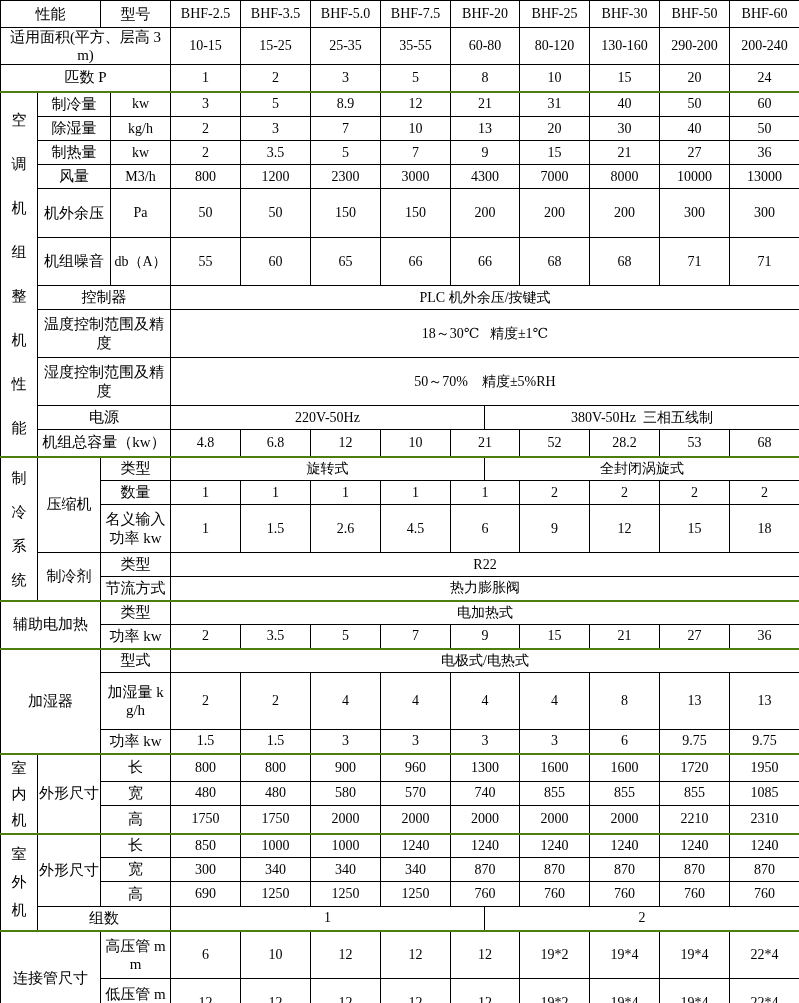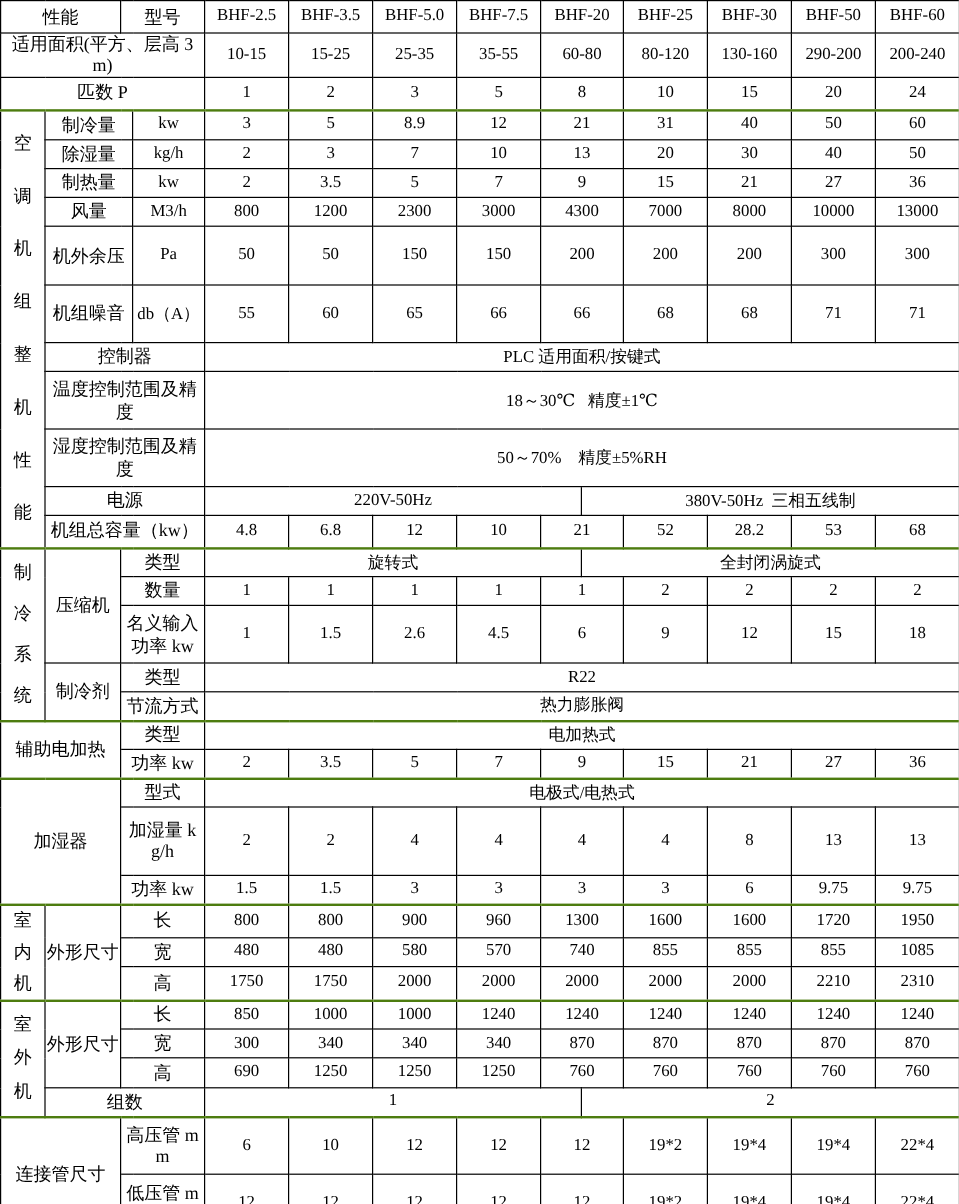--- a/index.html
+++ b/index.html
@@ -165,21 +165,21 @@
           <td>66</td>
           <td colspan="2">66</td>
           <td>68</td>
           <td>68</td>
           <td>71</td>
           <td>71</td>
   </tr>
 
   <tr>
     <td colspan="3" class="lbl">控制器</td>
-    <td colspan="10">PLC 适用面积/按键式</td>
+    <td colspan="10">PLC 机外余压/按键式</td>
   </tr>
 
   <tr class="h48">
     <td colspan="3" class="lbl">温度控制范围及精度</td>
     <td colspan="10" class="pre">18～30℃   精度±1℃</td>
   </tr>
 
   <tr class="h48">
     <td colspan="3" class="lbl">湿度控制范围及精度</td>
     <td colspan="10" class="pre">50～70%    精度±5%RH</td>

